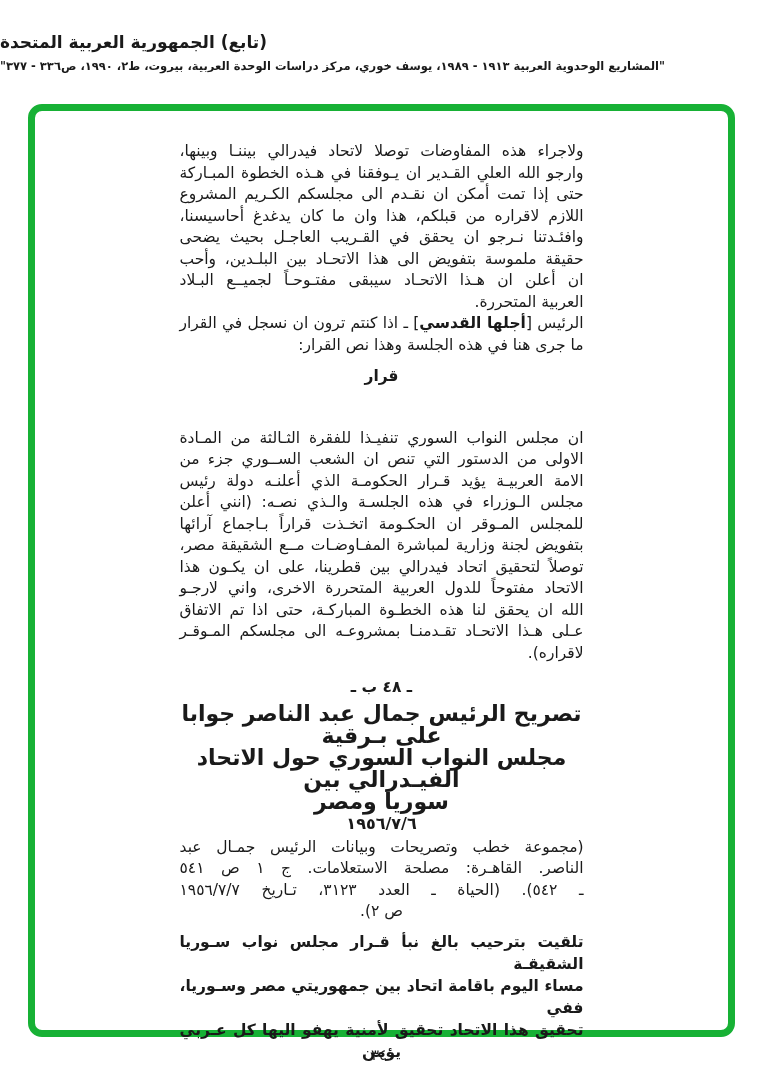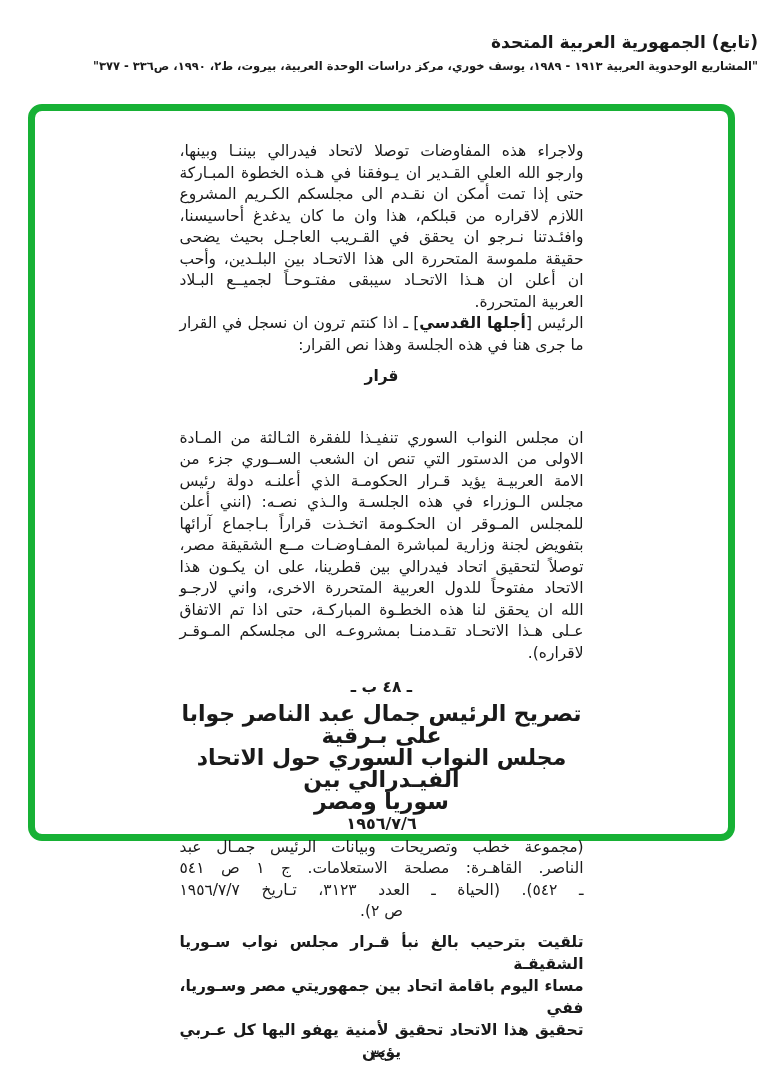--- a/index.html
+++ b/index.html
@@ -11,41 +11,41 @@
     position:relative;
     width:758px;
     height:1078px;
     background:#ffffff;
     color:#1a1a1a;
     overflow:hidden;
   }
   
   .header{
     direction:rtl;
-    text-align:right;
+    text-align:left;
   }
   .header-title{
     padding-top:32px;
     font-size:17px;
     font-weight:700;
     letter-spacing:0;
   }
   .header-citation{
     margin-top:7px;
     font-size:11.5px;
     font-weight:700;
     white-space:nowrap;
   }
   
   .frame{
     position:absolute;
     left:28px;
     top:104px;
     width:707px;
-    height:737px;
+    height:933px;
     box-sizing:border-box;
     border:7px solid #17b135;
     border-radius:14px;
     background:#ffffff;
   }
   
   .column{
     direction:rtl;
     width:404px;
     margin:0 auto;
@@ -124,21 +124,21 @@
 
   <div class="frame" style="border-color: rgb(23, 177, 53);">
     <div class="column">
 
       <div class="para">
           <div class="line">ولاجراء هذه المفاوضات توصلا لاتحاد فيدرالي بيننـا وبينها،</div>
           <div class="line">وارجو الله العلي القـدير ان يـوفقنا في هـذه الخطوة المبـاركة</div>
           <div class="line">حتى إذا تمت أمكن ان نقـدم الى مجلسكم الكـريم المشروع</div>
           <div class="line">اللازم لاقراره من قبلكم، هذا وان ما كان يدغدغ أحاسيسنا،</div>
           <div class="line">وافئـدتنا نـرجو ان يحقق في القـريب العاجـل بحيث يضحى</div>
-          <div class="line">حقيقة ملموسة المتحررة الى هذا الاتحـاد بين البلـدين، وأحب</div>
+          <div class="line">حقيقة ملموسة بتفويض الى هذا الاتحـاد بين البلـدين، وأحب</div>
           <div class="line">ان أعلن ان هـذا الاتحـاد سيبقى مفتـوحـاً لجميــع البـلاد</div>
           <div class="line">العربية المتحررة.</div>
         </div>
 
       <div class="para">
         <div class="line"><span>الرئيس [</span><span class="bold">أجلها القدسي</span><span>] ـ اذا كنتم ترون ان نسجل في القرار</span></div>
         <div class="line">ما جرى هنا في هذه الجلسة وهذا نص القرار:</div>
       </div>
 
       <h3 class="decision-heading">قرار</h3>

